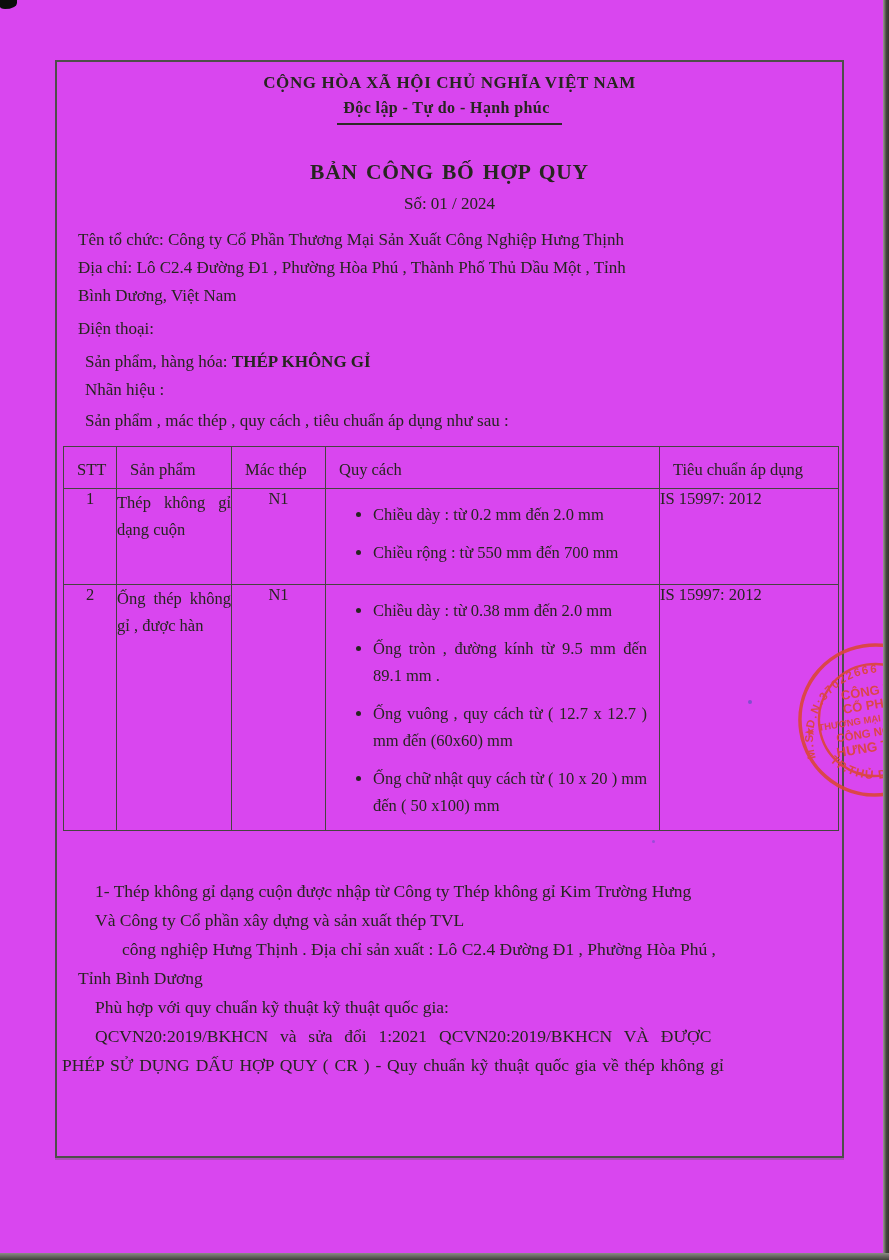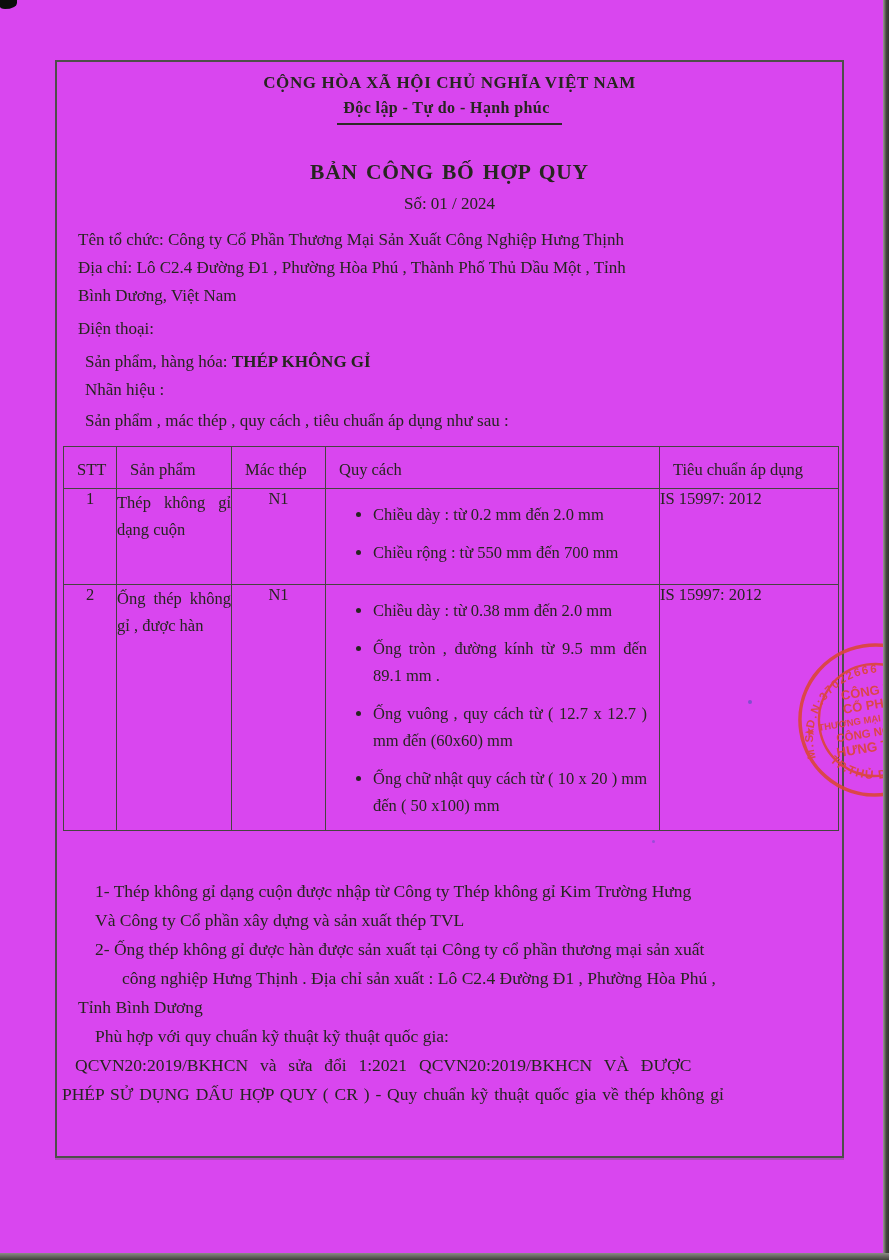--- a/index.html
+++ b/index.html
@@ -50,21 +50,21 @@
   tr.r1 td{height:96px;}
   tr.r2 td{height:234px;}
   ul.specs{margin:12px 0 0;padding:0 12px 0 47px;}
   ul.specs li{margin:0 0 11px;text-align:justify;line-height:27px;}
 
   .notes{margin-top:46px;font-size:17.5px;line-height:29px;}
   .n-l1{margin-left:38px;}
   .n-l2{margin-left:65px;}
   .n-l0{margin-left:21px;}
   .n-just{text-align:justify;margin-right:6px;}
-  .c-line1{margin-left:18px;word-spacing:7.5px;}
+  .c-line1{margin-left:38px;word-spacing:7.5px;}
   .c-line2{margin-left:5px;word-spacing:1.5px;}
 
   .stamp{position:absolute;left:792px;top:637px;width:166px;height:166px;opacity:.9;z-index:4;transform:rotate(-9deg);}
   .stamp text{font-family:"Liberation Sans","DejaVu Sans",sans-serif;font-weight:bold;}
 </style>
 </head>
 <body>
 
 <div class="page">
 
@@ -126,21 +126,20 @@
             </ul>
           </td>
           <td class="c-tc">IS 15997: 2012</td>
         </tr>
       </tbody>
     </table>
 
     <div class="notes">
       <div class="n-l1">1-  Thép không gỉ dạng cuộn được nhập từ Công ty Thép không gỉ Kim Trường Hưng</div>
       <div class="n-l1">Và Công ty Cổ phần xây dựng và sản xuất thép TVL</div>
-      <div class="n-l1 n-just">2-  Ống thép không gỉ được hàn được sản xuất tại Công ty cổ phần thương mại sản xuất</div>
       <div class="n-l2">công nghiệp Hưng Thịnh . Địa chỉ sản xuất : Lô C2.4 Đường Đ1 , Phường Hòa Phú ,</div>
       <div class="n-l0">Tỉnh Bình Dương</div>
       <div class="n-l1">Phù hợp với quy chuẩn kỹ thuật kỹ thuật quốc gia:</div>
       <div class="c-line1">QCVN20:2019/BKHCN và sửa đổi 1:2021 QCVN20:2019/BKHCN VÀ ĐƯỢC</div>
       <div class="c-line2">PHÉP SỬ DỤNG DẤU HỢP QUY ( CR ) -  Quy chuẩn kỹ thuật quốc gia về thép không gỉ</div>
     </div>
 
   </div>
 
   <svg class="stamp" viewBox="0 0 166 166">

